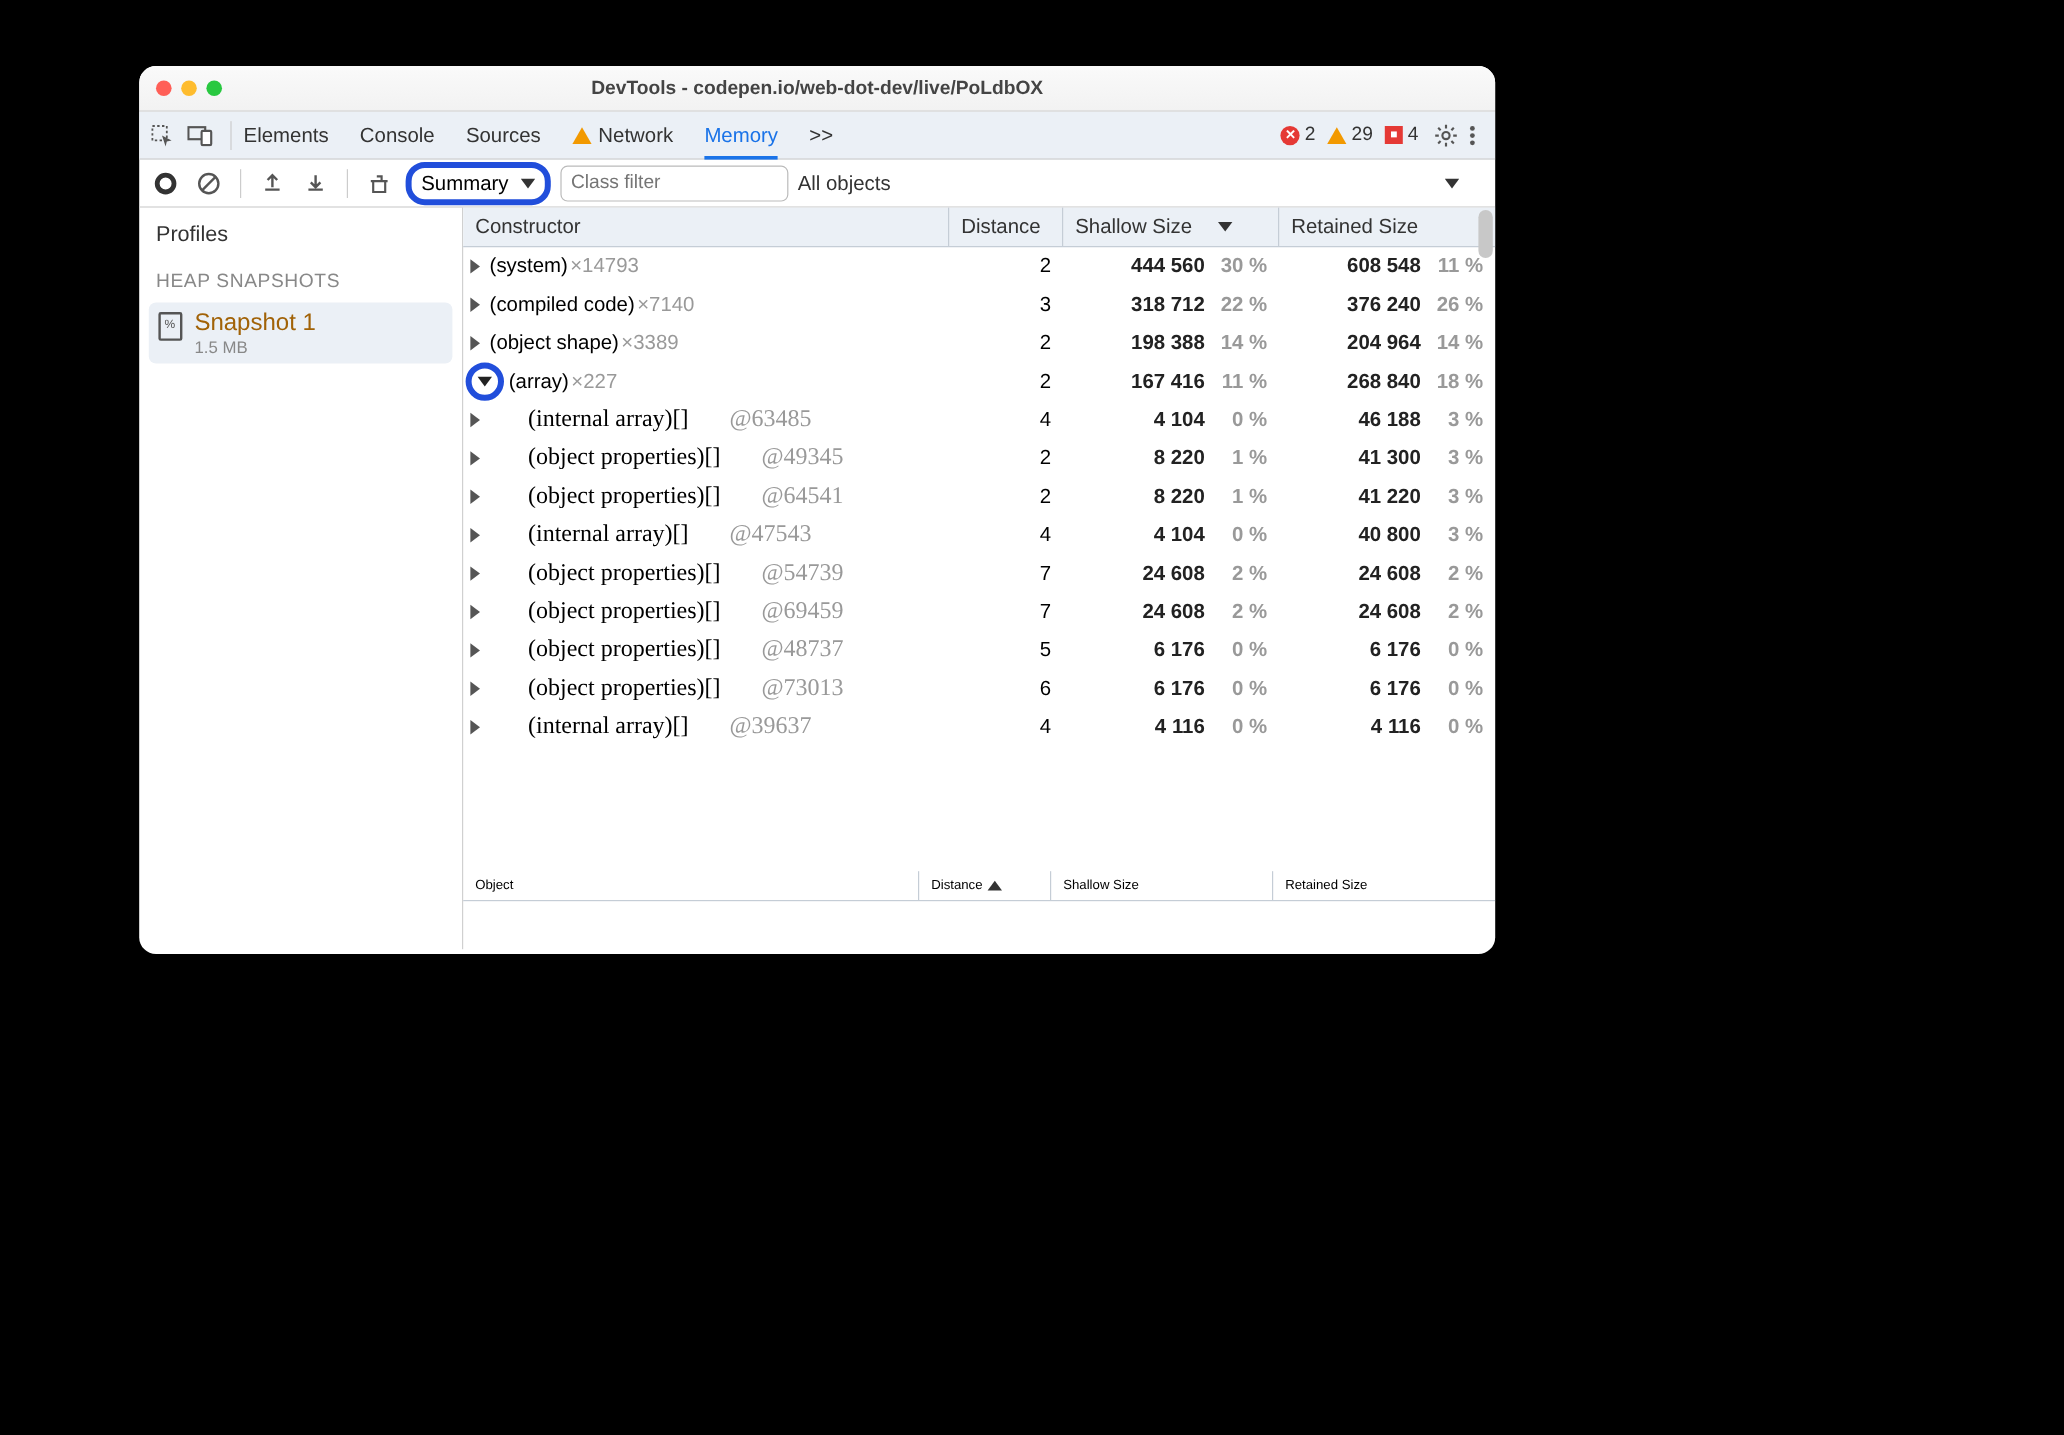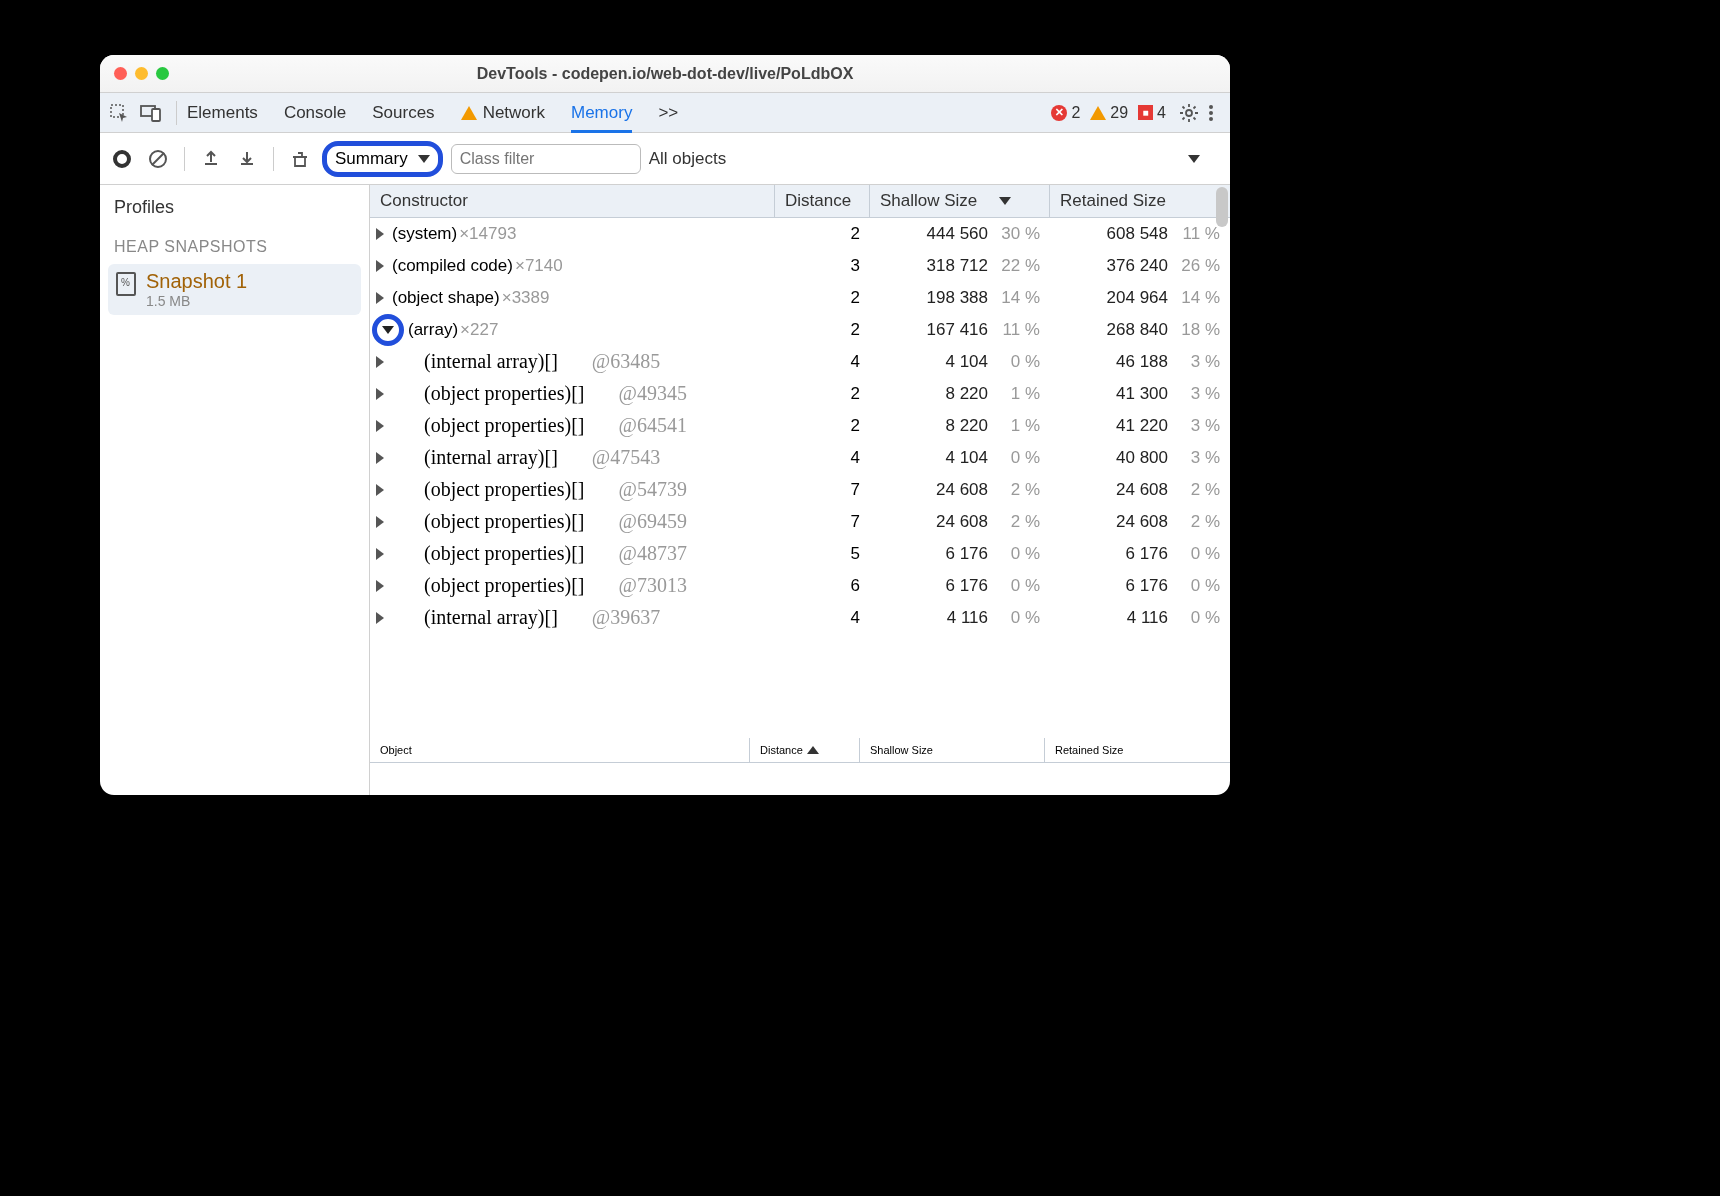--- a/index.html
+++ b/index.html
@@ -1,38 +1,38 @@
 <!DOCTYPE html>
 <html><head>
 <meta charset="utf-8">
 <style>
 * { box-sizing: border-box; margin: 0; padding: 0; }
 body { background: #000; width: 1720px; height: 1196px; font-family: -apple-system, "Helvetica Neue", Arial, sans-serif; }
-.window { position: absolute; left: 100px; top: 55px; width: 1130px; height: 740px; background: #fff; border-radius: 14px; overflow: hidden; box-shadow: 0 20px 60px rgba(0,0,0,.5); }
+.window { position: absolute; left: 116px; top: 55px; width: 1130px; height: 740px; background: #fff; border-radius: 14px; overflow: hidden; box-shadow: 0 20px 60px rgba(0,0,0,.5); }
 .titlebar { height: 38px; background: linear-gradient(#fafafa,#f2f2f2); display:flex; align-items:center; position:relative; border-bottom:1px solid #d0d0d0;}
 .traffic { display:flex; gap:8px; margin-left:14px;}
 .dot { width:13px; height:13px; border-radius:50%; }
 .dot.r{background:#ff5f57;} .dot.y{background:#febc2e;} .dot.g{background:#28c840;}
 .title { position:absolute; left:0; right:0; text-align:center; font-size:16px; font-weight:700; color:#444; pointer-events:none;}
 .tabsbar { height:40px; background:#ebf0f6; display:flex; align-items:center; padding:0 8px; border-bottom:1px solid #d0d0d0; font-size:17px; color:#333;}
 .tabsbar .ticon{width:22px; height:22px; display:flex; align-items:center; justify-content:center; margin-right:10px;}
 .tabs{display:flex; gap:26px; margin-left:6px;}
 .tab{color:#333; cursor:pointer;}
 .tab.net{display:flex; align-items:center; gap:6px;}
 .tab.active{color:#1a73e8;}
 .tab.active.underline{border-bottom:3px solid #1a73e8; padding-bottom:7px; margin-bottom:-10px;}
 .spacer{flex:1;}
 .badges{display:flex; align-items:center; gap:10px; margin-right:12px; font-size:16px;}
 .badge{display:flex; align-items:center; gap:4px;}
 .circ{width:16px;height:16px;border-radius:50%;display:flex;align-items:center;justify-content:center;color:#fff;font-size:11px;font-weight:700;}
 .circ.red{background:#e53935;}
 .tri{width:0;height:0;border-left:8px solid transparent;border-right:8px solid transparent;border-bottom:14px solid #f29900; position:relative;}
 .sq{width:15px;height:15px;background:#e53935;color:#fff;font-size:10px;display:flex;align-items:center;justify-content:center;}
 .gear,.kebab{width:22px;display:flex;align-items:center;justify-content:center;color:#555;}
-.toolbar{height:52px;display:flex;align-items:center;padding:0 8px;border-bottom:1px solid #d0d0d0; gap:8px; font-size:17px;}
+.toolbar{height:40px;display:flex;align-items:center;padding:0 8px;border-bottom:1px solid #d0d0d0; gap:8px; font-size:17px;}
 .tbtn{width:28px;height:28px;display:flex;align-items:center;justify-content:center;color:#444;}
 .rec{width:18px;height:18px;border-radius:50%;border:4px solid #333;}
 .vline{width:1px;height:24px;background:#ccc;margin:0 4px;}
 .summary-wrap{border:5px solid #214edb;border-radius:16px;padding:2px 8px;display:flex;align-items:center;gap:10px;height:36px;}
 .dd-arrow{width:0;height:0;border-left:6px solid transparent;border-right:6px solid transparent;border-top:8px solid #333;}
 .classfilter{border:1px solid #bbb;border-radius:6px;height:30px;padding:0 8px;width:190px;font-size:16px;color:#888;}
 .allobj{color:#333;}
 .dd2{margin-left:auto;margin-right:22px;}
 .main{display:flex; height:calc(100% - 38px - 40px - 44px);}
 .sidebar{width:270px;border-right:1px solid #d0d0d0;padding:12px 14px;font-size:17px;}
@@ -48,21 +48,21 @@
 .gridhdr > div{padding:6px 10px;border-right:1px solid #c5cdd6;}
 .gridhdr > div:last-child{border-right:none;}
 .col-constr{flex:1;}
 .col-dist{width:95px;text-align:left;}
 .col-shallow{width:180px;display:flex;align-items:center;gap:6px;}
 .col-ret{width:180px;}
 .rows{overflow:auto;flex:1;font-size:17px;}
 .row{display:flex;align-items:center;border-bottom:1px solid transparent;height:32px;}
 .row .c1{flex:1;display:flex;align-items:center;gap:2px;padding-left:6px;}
 .row .c2{width:95px;text-align:right;padding-right:10px;}
-.row .numcell{width:180px;display:flex;justify-content:flex-end;align-items:baseline;gap:10px;padding-right:10px;}
+.row .numcell{width:180px;display:flex;justify-content:flex-end;align-items:baseline;gap:10px;padding-right:10px;font-weight:bold;}
 .row .numcell .v{color:#222;}
 .row .numcell .p{color:#999;min-width:42px;text-align:right;}
 .disclose{width:0;height:0;border-top:6px solid transparent;border-bottom:6px solid transparent;border-left:8px solid #555;margin-right:6px;cursor:pointer;}
 .disclose.open{transform:rotate(90deg);}
 .highlight-ring{border:5px solid #214edb;border-radius:50%;width:32px;height:32px;display:flex;align-items:center;justify-content:center;margin-left:-4px;margin-right:2px;}
 .highlight-ring .disclose{margin:0;border-left-color:#222;}
 .mono{font-family:Liberation Serif, serif;font-size:20px;margin-left:32px;}
 .grey{color:#999;}
 .indent{padding-left:22px;}
 .retainers-hdr{background:#ebf0f6;border-top:1px solid #c5cdd6;border-bottom:1px solid #c5cdd6;padding:6px 10px;font-size:17px;display:flex;justify-content:space-between;align-items:center;}

